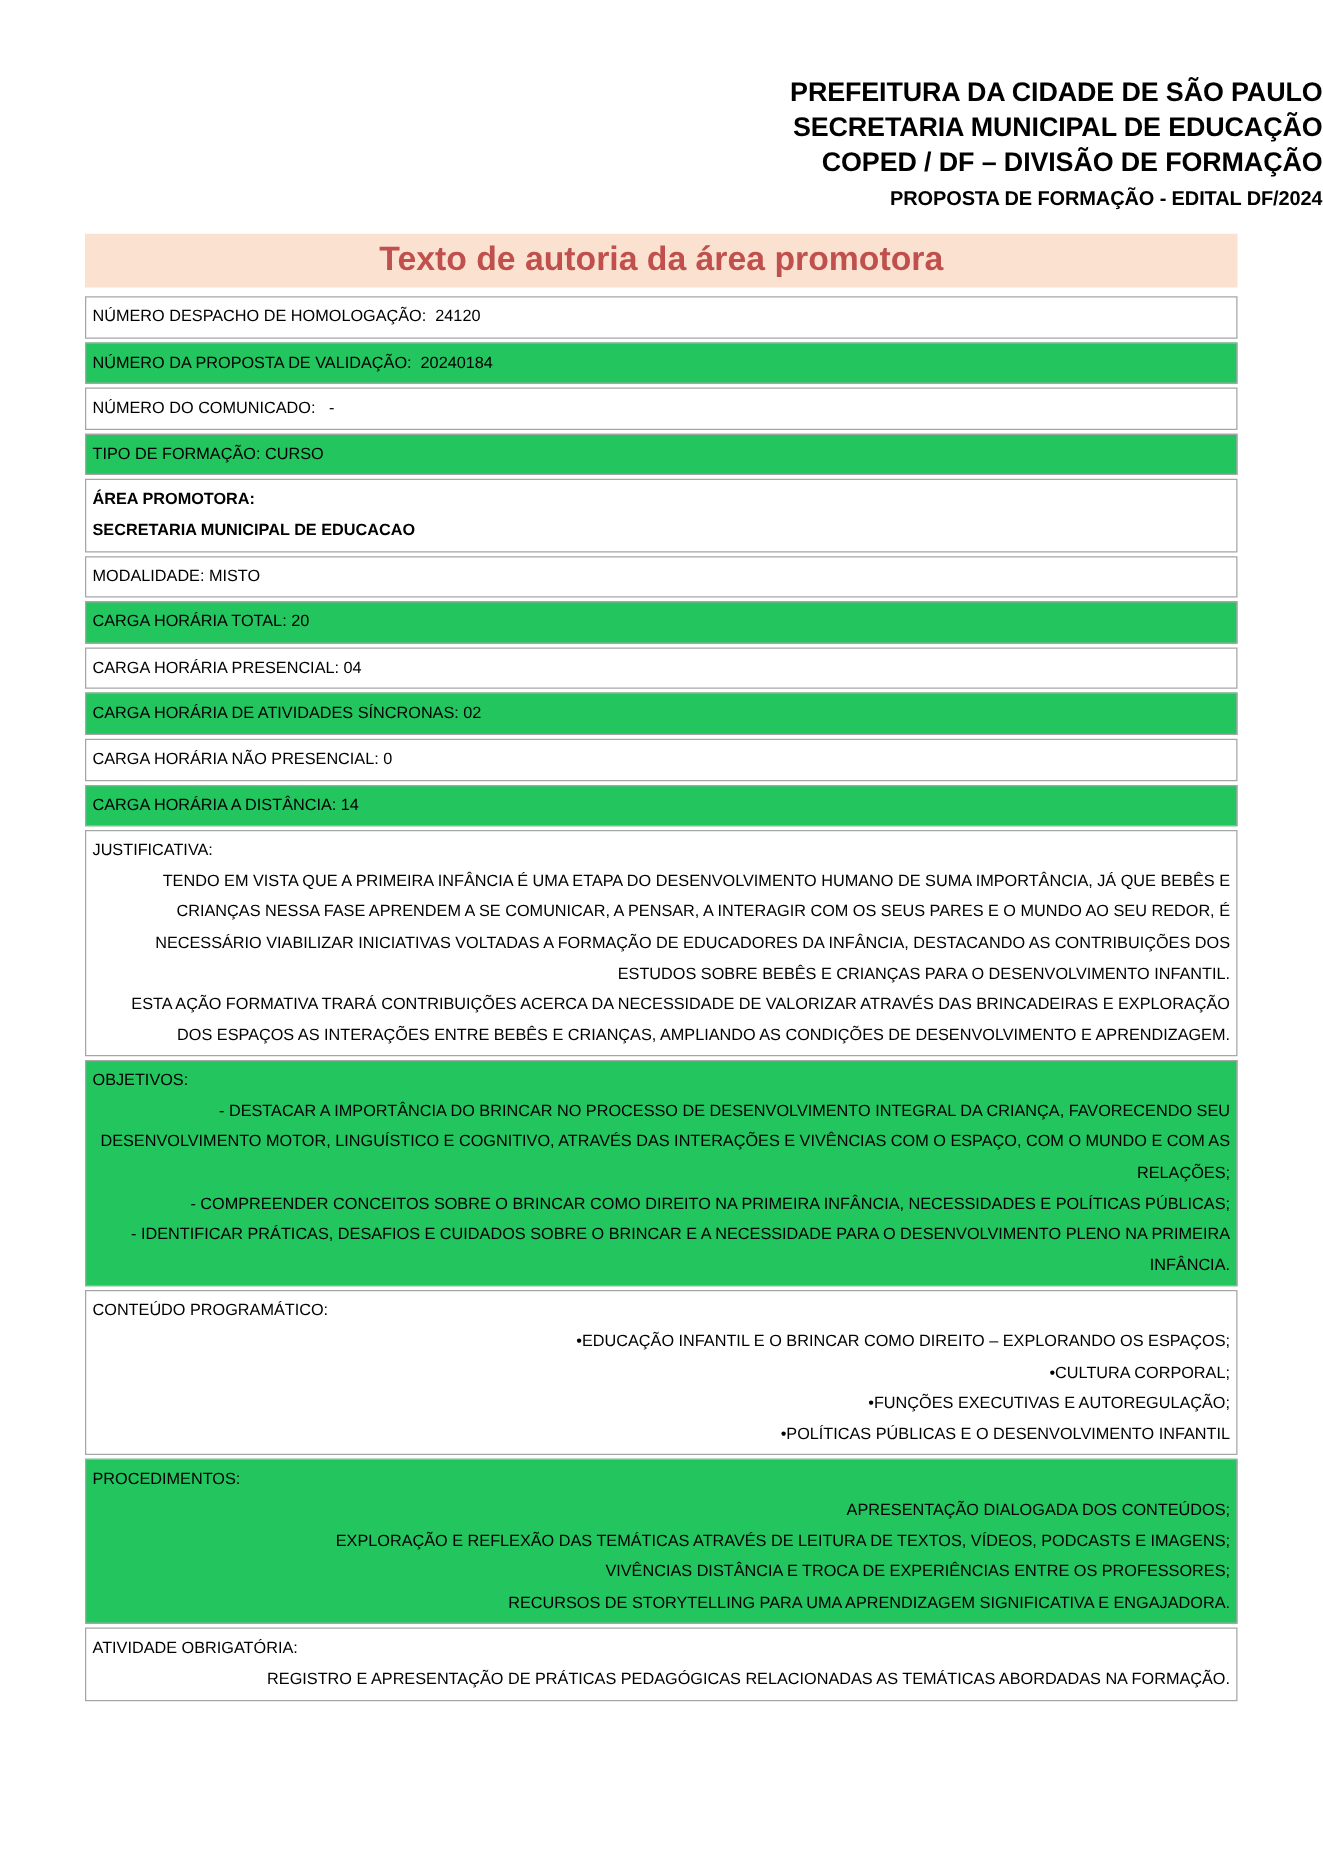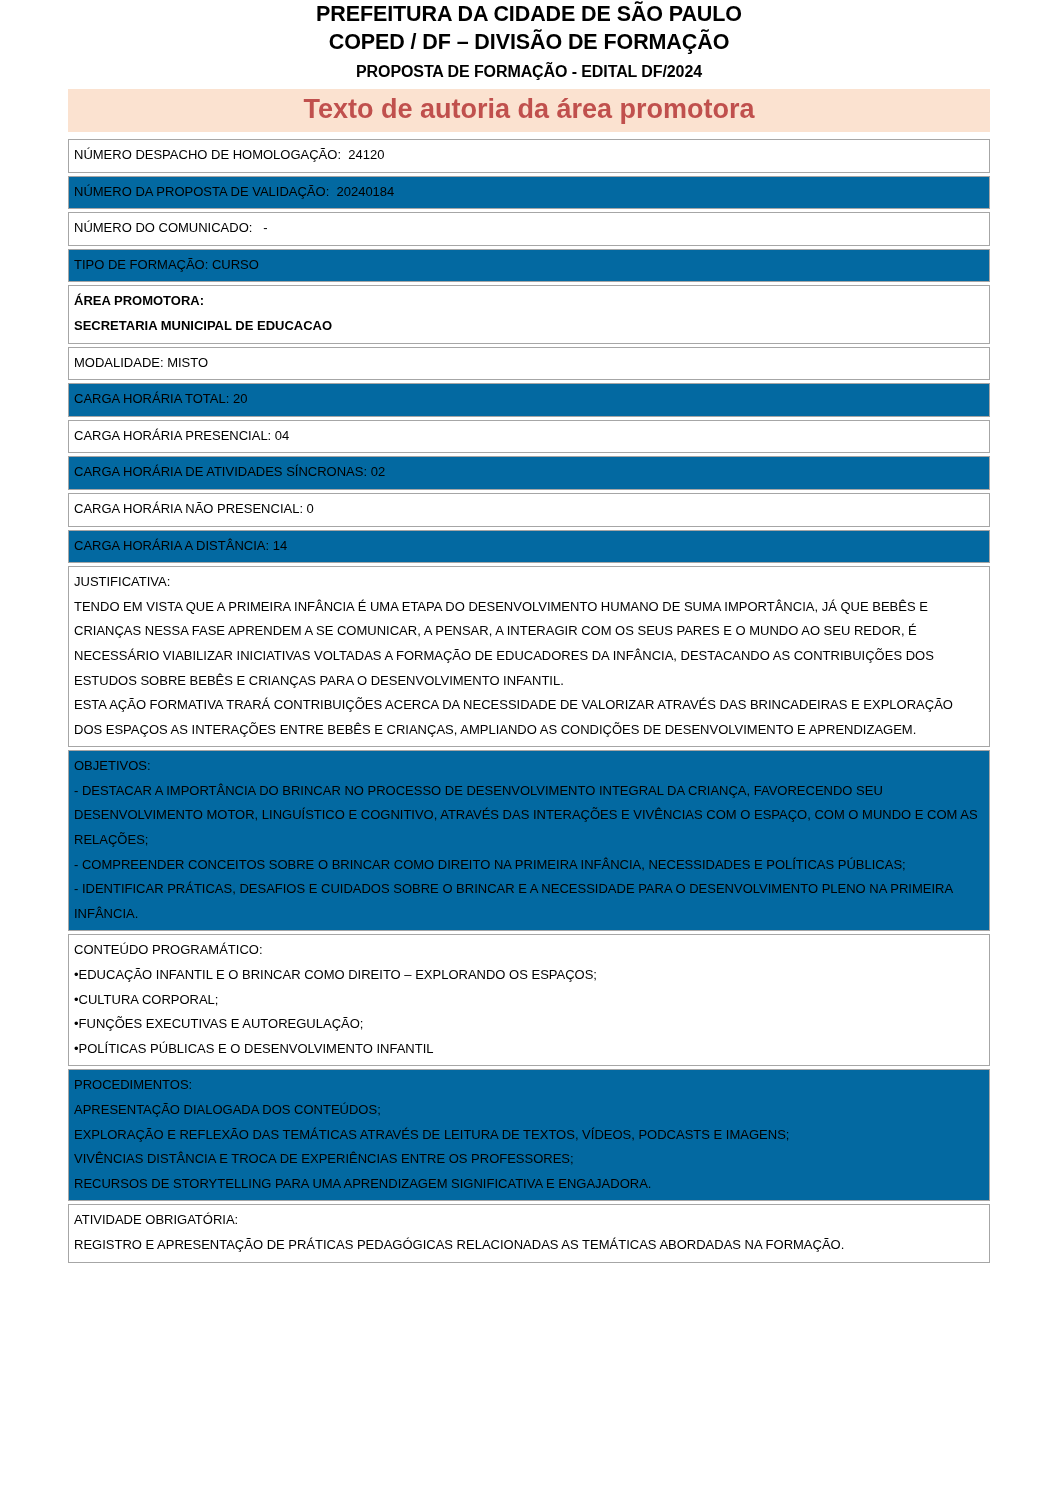--- a/index.html
+++ b/index.html
@@ -18,37 +18,38 @@
   .page {
     position: relative;
     width: 1058px;
     height: 1497px;
     box-sizing: border-box;
     padding: 0;
   }
 
   
   .doc-header {
-    text-align: center;
+    padding-top: 60px;
+    text-align: right;
   }
   .doc-header .hline {
     font-weight: bold;
     font-size: 21.5px;
     line-height: 28px;
     letter-spacing: -0.1px;
     white-space: nowrap;
   }
   .doc-header .hline.big {
     font-size: 16px;
     line-height: 31px;
   }
 
   
   .banner {
-    margin: 2px auto 0 auto;
+    margin: 12px auto 0 auto;
     width: 922px;
     background: #fbe2d0;
     text-align: center;
     padding: 4px 0 7px 0;
     box-sizing: border-box;
   }
   .banner-title {
     color: #c0504d;
     font-weight: bold;
     font-size: 27px;
@@ -66,47 +67,49 @@
   }
   .tbl td {
     border: 1px solid #a6a6a6;
     padding: 3px 5px 4px 5px;
     vertical-align: top;
     font-size: 13px;
     line-height: 24.6px;
     background: #ffffff;
   }
   .tbl tr.shaded td {
-    background: #0369a1;
+    background: #22c55e;
   }
   .tbl tr.bold td {
     font-weight: bold;
     margin-top: 36px;
   }
   .cell-line {
     display: block;
     white-space: pre-wrap;
   }
   .blk-label {
     display: block;
   }
   .blk-body {
     display: block;
   }
   .blk-body .pline {
     display: block;
+    text-align: right;
   }
 </style>
 </head>
 <body>
 
 <div class="page">
 
   <div class="doc-header">
     <div class="hline">PREFEITURA DA CIDADE DE SÃO PAULO</div>
+    <div class="hline">SECRETARIA MUNICIPAL DE EDUCAÇÃO</div>
     <div class="hline">COPED / DF – DIVISÃO DE FORMAÇÃO</div>
     <div class="hline big">PROPOSTA DE FORMAÇÃO - EDITAL DF/2024</div>
   </div>
 
   <div class="banner">
     <div class="banner-title">Texto de autoria da área promotora</div>
   </div>
 
   <table class="tbl">
     <tbody>

